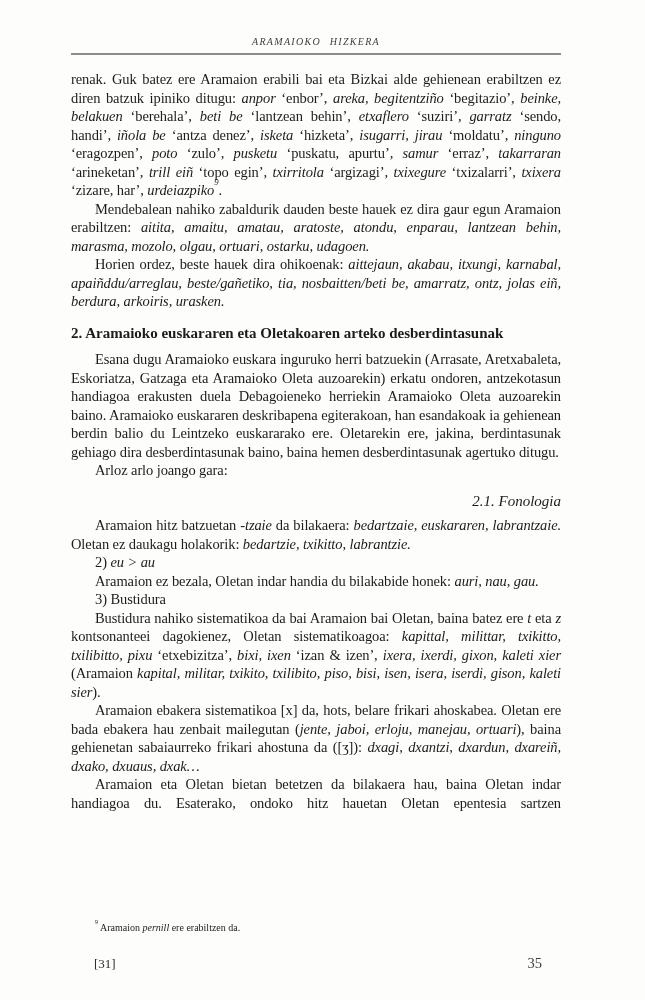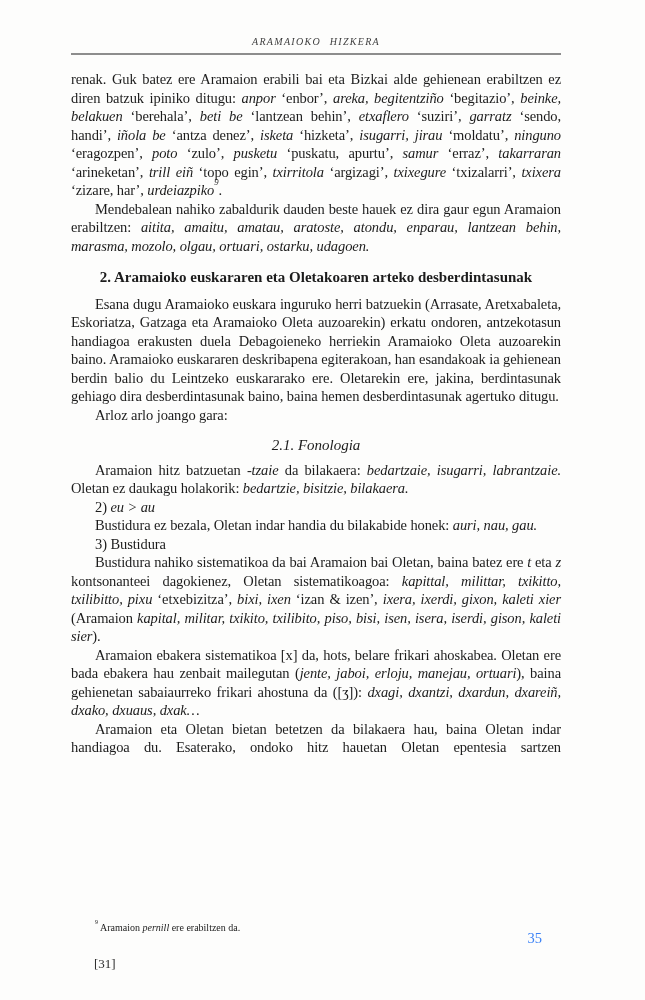--- a/index.html
+++ b/index.html
@@ -19,61 +19,62 @@
     position:absolute; top:70px; left:71px; width:490px;
     font-size:14.5px; line-height:18.5px; text-align:justify;
     letter-spacing:-0.1px;
   }
   .blk { text-align:justify; }
   .blk.cont { text-indent:0; }
   .blk.ind { text-indent:24px; }
   .blk.item { text-indent:24px; }
   .blk.justall { text-align-last:justify; }
   .blk.h2 {
-    font-weight:bold; font-size:15px; text-align:center; text-indent:0;
+    font-weight:bold; font-size:15px; text-align:left; text-indent:0;
     margin:13px 0 8px 0; letter-spacing:0;
   }
   .blk.h3 {
-    font-style:italic; font-size:15px; text-align:center; text-indent:0;
+    font-style:italic; font-size:15px; text-align:right; text-indent:0;
     margin:12px 0 6px 0; letter-spacing:0;
   }
   sup { font-size:0.6em; line-height:0; position:relative; top:-0.45em; }
   sup.it { font-style:italic; }
   .footnote {
     position:absolute; left:71px; width:490px; top:921px;
     font-size:10px; line-height:14px; text-indent:24px; color:#222;font-family:Liberation Serif, serif;
   }
   .footnote sup { margin-right:2px; }
   .footer-left {
     position:absolute; left:94px; top:956px; font-size:13px; color:#2a2a2a;
   }
   .footer-right {
-    position:absolute; right:103px; top:930px; font-size:14.5px; color:#3b82f6;text-align:center;
+    position:absolute; right:103px; top:955px; font-size:14.5px; color:#404040;text-align:center;
   }
 </style>
 </head>
 <body>
 
 <div class="page">
 
   <div class="head-wrap">
     <div class="running-title">ARAMAIOKO HIZKERA</div>
     <div class="header-rule"></div>
   </div>
 
   <div class="body-col">
       <p class="blk cont"><span>renak. Guk batez ere Aramaion erabili bai eta Bizkai alde gehienean erabiltzen ez diren batzuk ipiniko ditugu: </span><i>anpor</i><span> ‘enbor’, </span><i>areka, begitentziño</i><span> ‘begitazio’, </span><i>beinke, belakuen</i><span> ‘berehala’, </span><i>beti be</i><span> ‘lantzean behin’, </span><i>etxaflero</i><span> ‘suziri’, </span><i>garratz</i><span> ‘sendo, handi’, </span><i>iñola be</i><span> ‘antza denez’, </span><i>isketa</i><span> ‘hizketa’, </span><i>isugarri, jirau</i><span> ‘moldatu’, </span><i>ninguno</i><span> ‘eragozpen’, </span><i>poto</i><span> ‘zulo’, </span><i>pusketu</i><span> ‘puskatu, apurtu’, </span><i>samur</i><span> ‘erraz’, </span><i>takarraran</i><span> ‘arineketan’, </span><i>trill eiñ</i><span> ‘topo egin’, </span><i>txirritola</i><span> ‘argizagi’, </span><i>txixegure</i><span> ‘txizalarri’, </span><i>txixera</i><span> ‘zizare, har’, </span><i>urdeiazpiko</i><sup class="it">9</sup><span>.</span></p>
       <p class="blk ind"><span>Mendebalean nahiko zabaldurik dauden beste hauek ez dira gaur egun Aramaion erabiltzen: </span><i>aitita, amaitu, amatau, aratoste, atondu, enparau, lantzean behin, marasma, mozolo, olgau, ortuari, ostarku, udagoen.</i></p>
+      <p class="blk ind"><span>Horien ordez, beste hauek dira ohikoenak: </span><i>aittejaun, akabau, itxungi, karnabal, apaiñddu/arreglau, beste/gañetiko, tia, nosbaitten/beti be, amarratz, ontz, jolas eiñ, berdura, arkoiris, urasken.</i></p>
       <p class="blk h2"><span>2. Aramaioko euskararen eta Oletakoaren arteko desberdintasunak</span></p>
       <p class="blk ind"><span>Esana dugu Aramaioko euskara inguruko herri batzuekin (Arrasate, Aretxabaleta, Eskoriatza, Gatzaga eta Aramaioko Oleta auzoarekin) erkatu ondoren, antzekotasun handiagoa erakusten duela Debagoieneko herriekin Aramaioko Oleta auzoarekin baino. Aramaioko euskararen deskribapena egiterakoan, han esandakoak ia gehienean berdin balio du Leintzeko euskararako ere. Oletarekin ere, jakina, berdintasunak gehiago dira desberdintasunak baino, baina hemen desberdintasunak agertuko ditugu.</span></p>
       <p class="blk ind"><span>Arloz arlo joango gara:</span></p>
       <p class="blk h3"><span>2.1. Fonologia</span></p>
-      <p class="blk ind"><span>Aramaion hitz batzuetan </span><i>-tzaie</i><span> da bilakaera: </span><i>bedartzaie, isugarri, labrantzaie.</i><span> Oletan ez daukagu holakorik: </span><i>bedartzie, bisitzie, bilakaera.</i></p>
+      <p class="blk ind"><span>Aramaion hitz batzuetan </span><i>-tzaie</i><span> da bilakaera: </span><i>bedartzaie, euskararen, labrantzaie.</i><span> Oletan ez daukagu holakorik: </span><i>bedartzie, txikitto, labrantzie.</i></p>
       <p class="blk item"><span>2) </span><i>eu &gt; au</i></p>
-      <p class="blk ind"><span>Bustidura ez bezala, Oletan indar handia du bilakabide honek: </span><i>auri, nau, gau.</i></p>
+      <p class="blk ind"><span>Aramaion ez bezala, Oletan indar handia du bilakabide honek: </span><i>auri, nau, gau.</i></p>
       <p class="blk item"><span>3) Bustidura</span></p>
       <p class="blk ind"><span>Bustidura nahiko sistematikoa da bai Aramaion bai Oletan, baina batez ere </span><i>t</i><span> eta </span><i>z</i><span> kontsonanteei dagokienez, Oletan sistematikoagoa: </span><i>kapittal, milittar, txikitto, txilibitto, pixu</i><span> ‘etxebizitza’, </span><i>bixi, ixen</i><span> ‘izan &amp; izen’, </span><i>ixera, ixerdi, gixon, kaleti xier</i><span> (Aramaion </span><i>kapital, militar, txikito, txilibito, piso, bisi, isen, isera, iserdi, gison, kaleti sier</i><span>).</span></p>
       <p class="blk ind"><span>Aramaion ebakera sistematikoa [x] da, hots, belare frikari ahoskabea. Oletan ere bada ebakera hau zenbait mailegutan (</span><i>jente, jaboi, erloju, manejau, ortuari</i><span>), baina gehienetan sabaiaurreko frikari ahostuna da ([ʒ]): </span><i>dxagi, dxantzi, dxardun, dxareiñ, dxako, dxuaus, dxak…</i></p>
       <p class="blk ind justall"><span>Aramaion eta Oletan bietan betetzen da bilakaera hau, baina Oletan indar handiagoa du. Esaterako, ondoko hitz hauetan Oletan epentesia sartzen</span></p>
     </div>
 
   <div class="footnote">
     <sup>9</sup><span><span>Aramaion </span><i>pernill</i><span> ere erabiltzen da.</span></span>
   </div>
 

